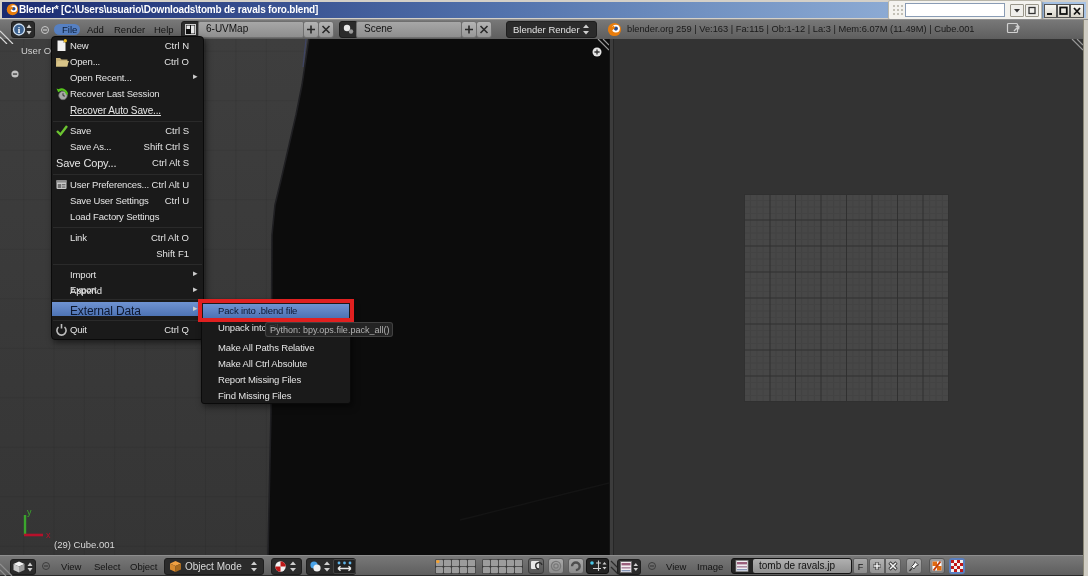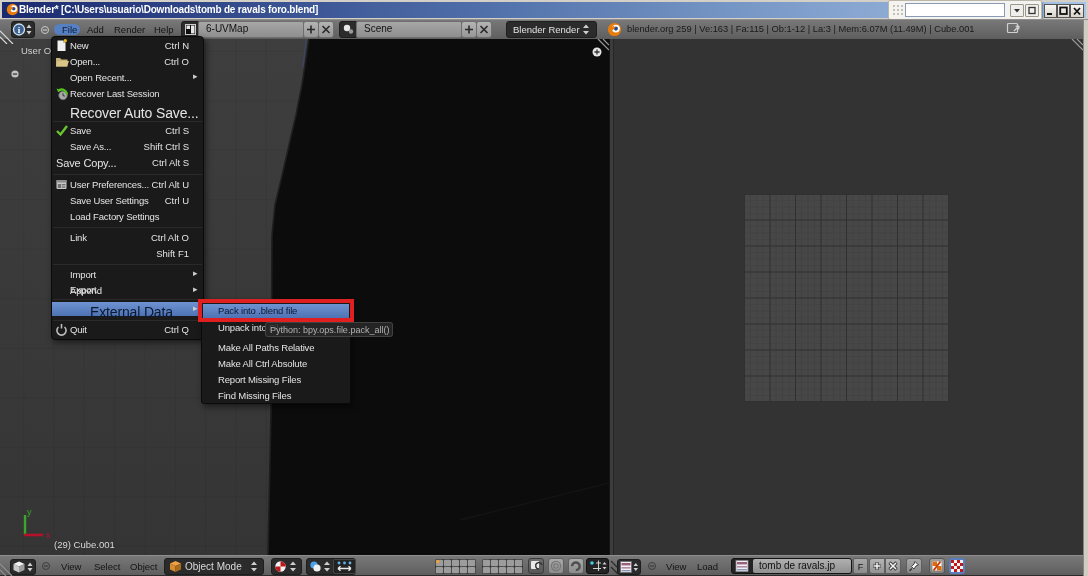--- a/index.html
+++ b/index.html
@@ -369,21 +369,21 @@
     <rect x="3.5" y="10" width="9" height="1.4" fill="#8898b8"></rect>
     <path d="M15.5 6 L17.8 3 L20 6 Z" fill="#d0d0d0"></path>
     <path d="M15.5 8 L17.8 11 L20 8 Z" fill="#d0d0d0"></path>
   </svg>
 </div>
 <svg class="abs" style="left:648px;top:562px" width="8" height="8" viewBox="0 0 8 8">
   <circle cx="4" cy="4" r="3.5" fill="none" stroke="#3c3c3c" stroke-width="1"></circle>
     <rect x="2" y="3.4" width="4" height="1.2" fill="#3c3c3c"></rect>
 </svg>
 <div class="abs lbl" style="left:666px;top:561px;">View</div>
-<div class="abs lbl" style="left:697px;top:561px;">Load</div>
+<div class="abs lbl" style="left:697px;top:561px;">Image</div>
 
 <div class="abs" style="left:731px;top:558px;width:121px;height:16px;background:#242424;border:1px solid #141414;border-radius:3px;box-sizing:border-box;"></div>
 <div class="abs" style="left:734px;top:560px;width:17px;height:12px;">
   <svg width="17" height="12" viewBox="0 0 17 12">
     <rect x="2" y="0.5" width="12" height="11" fill="#f0eef4" stroke="#888" stroke-width="0.8"></rect>
     <rect x="3" y="2" width="10" height="2.4" fill="#9a5f7c"></rect>
     <rect x="3" y="6" width="10" height="1.6" fill="#b08ca3"></rect>
     <rect x="3" y="9" width="10" height="1.4" fill="#8898b8"></rect>
   </svg>
 </div>
@@ -451,21 +451,21 @@
     <div class="abs" style="left:100px;top:55.5px;width:89px;text-align:right;font-size:9.5px;color:#e4e4e4;">Ctrl O</div>
     <div class="abs" style="left:70px;top:71.5px;font-size:9.5px;letter-spacing:-0.15px;color:#e4e4e4;">Open Recent...</div>
     <div class="abs" style="left:193px;top:71px;font-size:9px;color:#cfcfcf;">▸</div>
     <div class="abs" style="left:55px;top:87px;width:14px;height:14px;"><svg width="14" height="14" viewBox="0 0 14 14">
         <circle cx="8" cy="8.5" r="4.2" fill="#a9a9a9" stroke="#6f6f6f" stroke-width="0.8"></circle>
         <path d="M8 8.5 V6.2 M8 8.5 L9.8 9.3" stroke="#3a3a3a" stroke-width="1.1"></path>
         <path d="M12 7.5 A5.3 5.3 0 0 0 4 3.2" stroke="#55c41c" stroke-width="2.1" fill="none"></path>
         <path d="M1.5 1.5 L3.2 5.2 L6.8 3.2 Z" fill="#55c41c"></path>
       </svg></div>
     <div class="abs" style="left:70px;top:88px;font-size:9.5px;letter-spacing:-0.15px;color:#e4e4e4;">Recover Last Session</div>
-    <div class="abs" style="left:70px;top:104.5px;font-size:14px;letter-spacing:-0.15px;color:#e4e4e4;">Recover Auto Save...</div>
+    <div class="abs" style="left:70px;top:104.5px;font-size:10px;letter-spacing:-0.15px;color:#e4e4e4;text-decoration:underline;">Recover Auto Save...</div>
     <div class="abs" style="left:55px;top:124px;width:14px;height:14px;"><svg width="14" height="13" viewBox="0 0 14 13">
         <path d="M2 7 L5.5 10.5 L12 2" stroke="#6cc431" stroke-width="2.4" fill="none"></path>
       </svg></div>
     <div class="abs" style="left:70px;top:125px;font-size:9.5px;letter-spacing:-0.15px;color:#e4e4e4;">Save</div>
     <div class="abs" style="left:100px;top:125px;width:89px;text-align:right;font-size:9.5px;color:#e4e4e4;">Ctrl S</div>
     <div class="abs" style="left:70px;top:141px;font-size:9.5px;letter-spacing:-0.15px;color:#e4e4e4;">Save As...</div>
     <div class="abs" style="left:100px;top:141px;width:89px;text-align:right;font-size:9.5px;color:#e4e4e4;">Shift Ctrl S</div>
     <div class="abs" style="left:56px;top:157px;font-size:11px;letter-spacing:-0.15px;color:#e4e4e4;">Save Copy...</div>
     <div class="abs" style="left:100px;top:157px;width:89px;text-align:right;font-size:9.5px;color:#e4e4e4;">Ctrl Alt S</div>
     <div class="abs" style="left:55px;top:177.5px;width:14px;height:14px;"><svg width="13" height="13" viewBox="0 0 13 13">
@@ -482,21 +482,21 @@
     <div class="abs" style="left:70px;top:210.5px;font-size:9.5px;letter-spacing:-0.15px;color:#e4e4e4;">Load Factory Settings</div>
     <div class="abs" style="left:70px;top:232px;font-size:9.5px;letter-spacing:-0.15px;color:#e4e4e4;">Link</div>
     <div class="abs" style="left:100px;top:232px;width:89px;text-align:right;font-size:9.5px;color:#e4e4e4;">Ctrl Alt O</div>
     <div class="abs" style="left:70px;top:247.5px;font-size:9.5px;letter-spacing:-0.15px;color:#e4e4e4;margin-top:37px;">Append</div>
     <div class="abs" style="left:100px;top:247.5px;width:89px;text-align:right;font-size:9.5px;color:#e4e4e4;">Shift F1</div>
     <div class="abs" style="left:70px;top:268.5px;font-size:9.5px;letter-spacing:-0.15px;color:#e4e4e4;">Import</div>
     <div class="abs" style="left:193px;top:268px;font-size:9px;color:#cfcfcf;">▸</div>
     <div class="abs" style="left:70px;top:284px;font-size:9.5px;letter-spacing:-0.15px;color:#e4e4e4;">Export</div>
     <div class="abs" style="left:193px;top:283.5px;font-size:9px;color:#cfcfcf;">▸</div>
     <div class="abs" style="left:52px;top:302.3px;width:150px;height:14px;background:linear-gradient(#6f93d2,#4d73b4);"></div>
-    <div class="abs" style="left:70px;top:303.8px;font-size:14px;letter-spacing:-0.15px;color:#0d1830;margin-left:20px;">External Data</div>
+    <div class="abs" style="left:70px;top:303.8px;font-size:12px;letter-spacing:-0.15px;color:#0d1830;">External Data</div>
     <div class="abs" style="left:193px;top:303.3px;font-size:9px;color:#cfcfcf;">▸</div>
     <div class="abs" style="left:55px;top:323px;width:14px;height:14px;"><svg width="13" height="13" viewBox="0 0 13 13">
         <path d="M3.5 4 A4.6 4.6 0 1 0 9.5 4" stroke="#bdbdbd" stroke-width="1.6" fill="none"></path>
         <path d="M6.5 1 V5.5" stroke="#bdbdbd" stroke-width="1.6"></path>
       </svg></div>
     <div class="abs" style="left:70px;top:324px;font-size:9.5px;letter-spacing:-0.15px;color:#e4e4e4;">Quit</div>
     <div class="abs" style="left:100px;top:324px;width:89px;text-align:right;font-size:9.5px;color:#e4e4e4;">Ctrl Q</div>
     <div class="abs" style="left:53px;top:120.5px;width:149px;height:1px;background:#2a2a2a;"></div>
     <div class="abs" style="left:53px;top:173.5px;width:149px;height:1px;background:#2a2a2a;"></div>
     <div class="abs" style="left:53px;top:227px;width:149px;height:1px;background:#2a2a2a;"></div>

